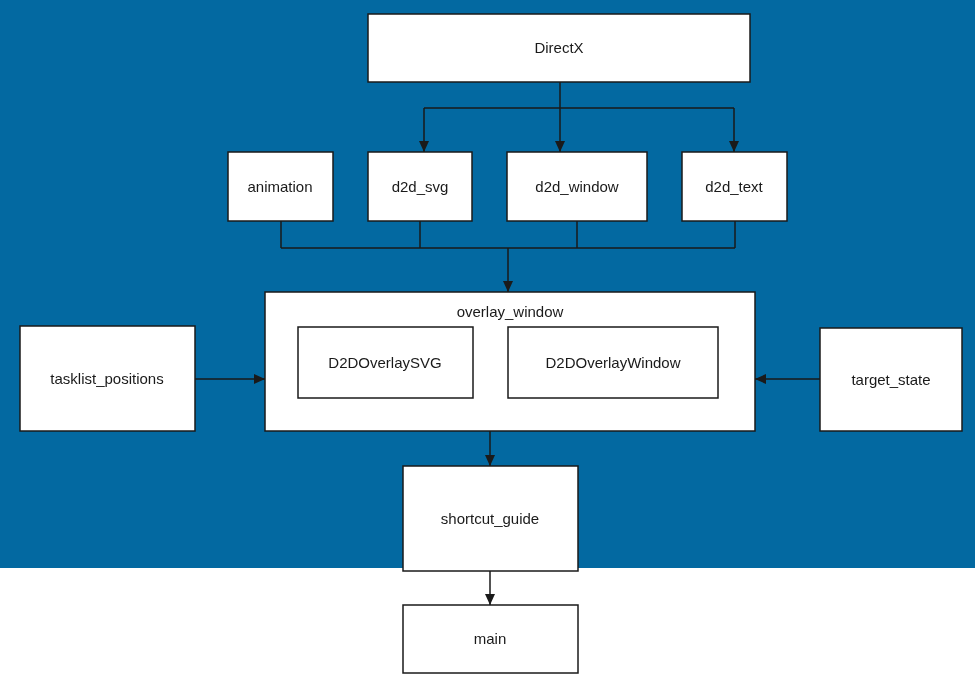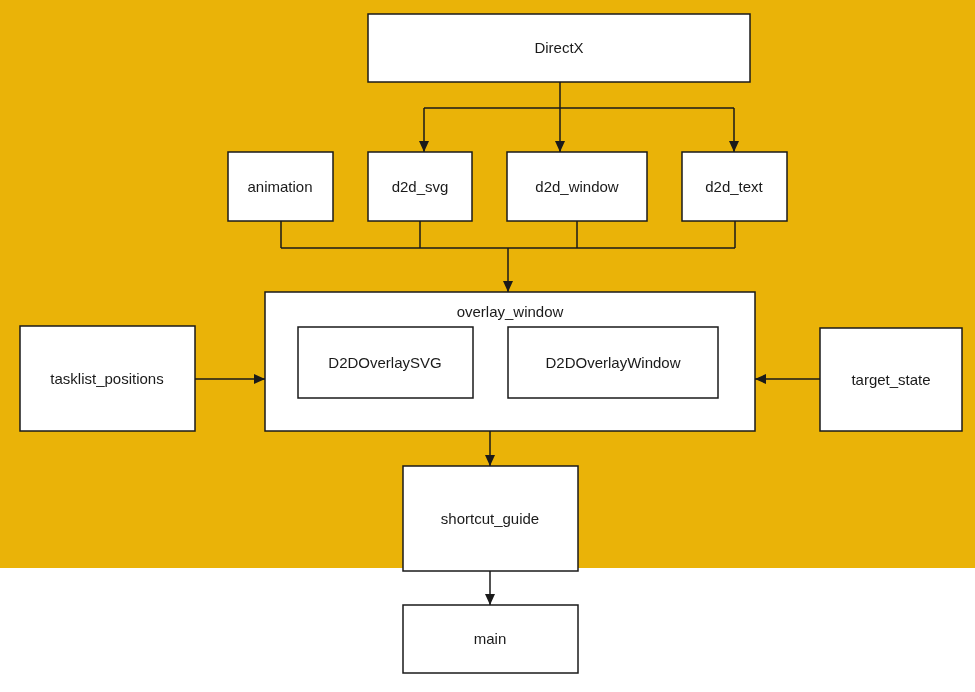--- a/index.html
+++ b/index.html
@@ -7,21 +7,21 @@
     padding: 0;
     background: #ffffff;
     width: 975px;
     height: 692px;
     overflow: hidden;
   }
   .diagram-wrap {
     position: relative;
     width: 975px;
     height: 568px;
-    background: #eab308;
+    background: #0369a1;
   }
   svg { display: block; }
   .box {
     fill: #ffffff;
     stroke: #1a1a1a;
     stroke-width: 1.5;
   }
   .edge {
     fill: none;
     stroke: #1a1a1a;

